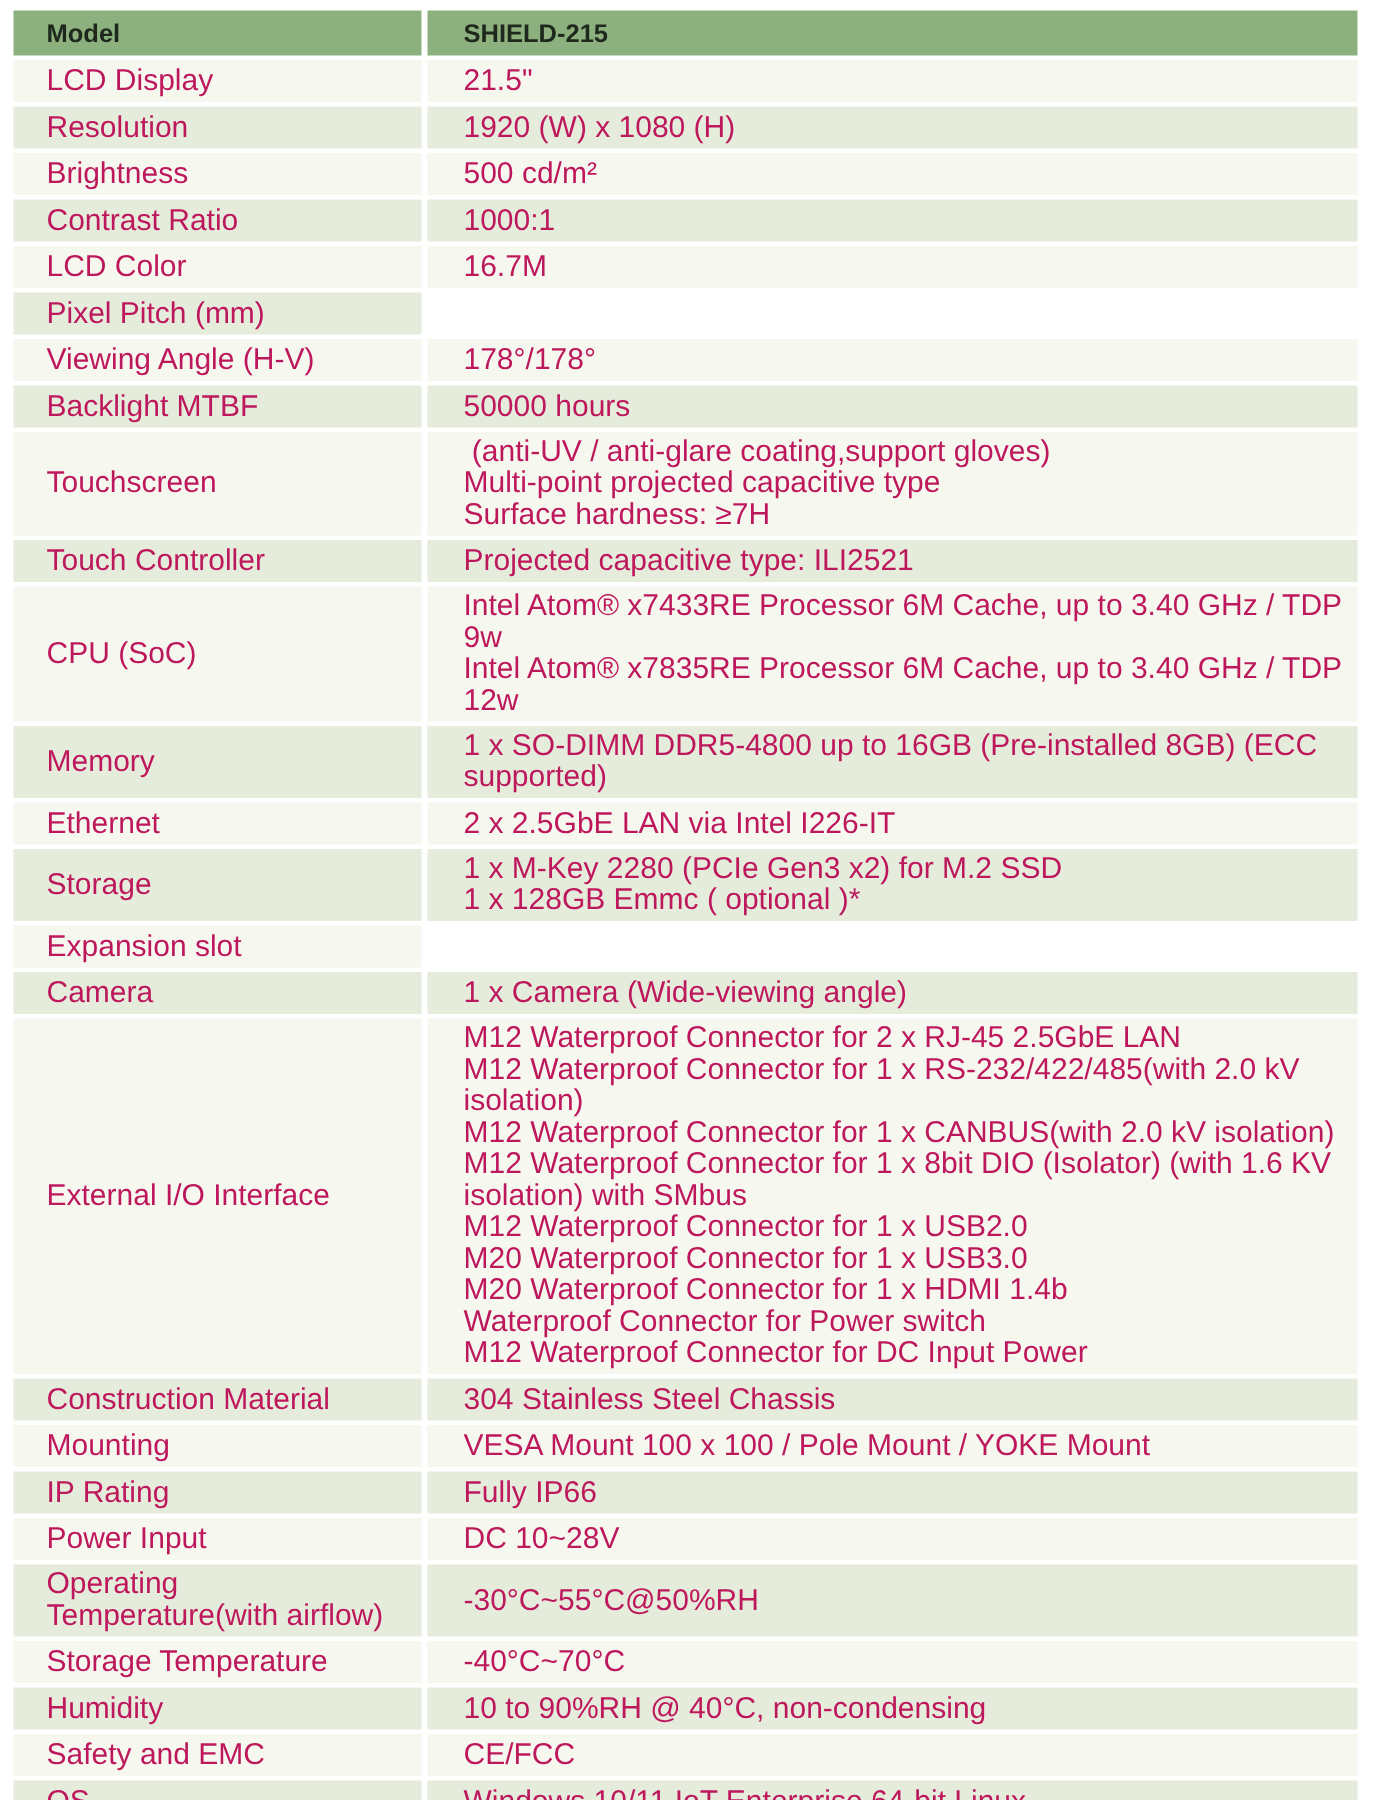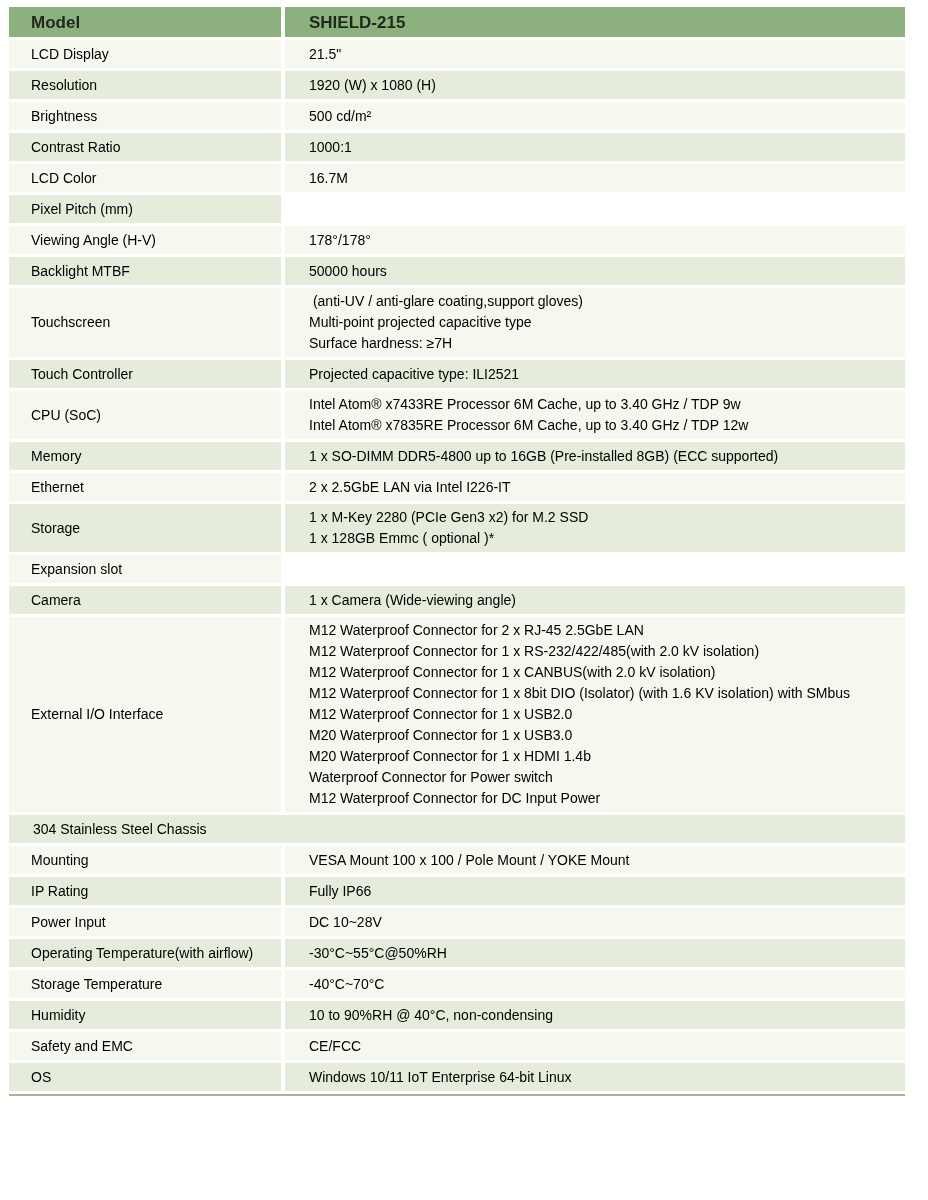--- a/index.html
+++ b/index.html
@@ -17,22 +17,22 @@
     display: flex;
     margin-bottom: 3px;
   }
   .cell {
     display: flex;
     align-items: center;
     min-height: 28px;
     box-sizing: border-box;
     padding-top: 3px;
     padding-bottom: 3px;
-    color: #000000;
-    font-size: 14px;
+    color: #be185d;
+    font-size: 20px;
     line-height: 21px;
   }
   .cell.label {
     width: 272px;
     flex: 0 0 272px;
     padding-left: 22px;
     padding-right: 10px;
     margin-right: 4px;
   }
   .cell.value {
@@ -193,20 +193,21 @@
           <div class="line">M12 Waterproof Connector for 1 x 8bit DIO (Isolator) (with 1.6 KV isolation) with SMbus</div>
           <div class="line">M12 Waterproof Connector for 1 x USB2.0</div>
           <div class="line">M20 Waterproof Connector for 1 x USB3.0</div>
           <div class="line">M20 Waterproof Connector for 1 x HDMI 1.4b</div>
           <div class="line">Waterproof Connector for Power switch</div>
           <div class="line">M12 Waterproof Connector for DC Input Power</div>
         </div>
       </div>
   </div>
   <div class="row green">
+    <div class="cell label">Construction Material</div>
     <div class="cell value">
         <div>
           <div class="line">304 Stainless Steel Chassis</div>
         </div>
       </div>
   </div>
   <div class="row light">
     <div class="cell label">Mounting</div>
     <div class="cell value">
         <div>

